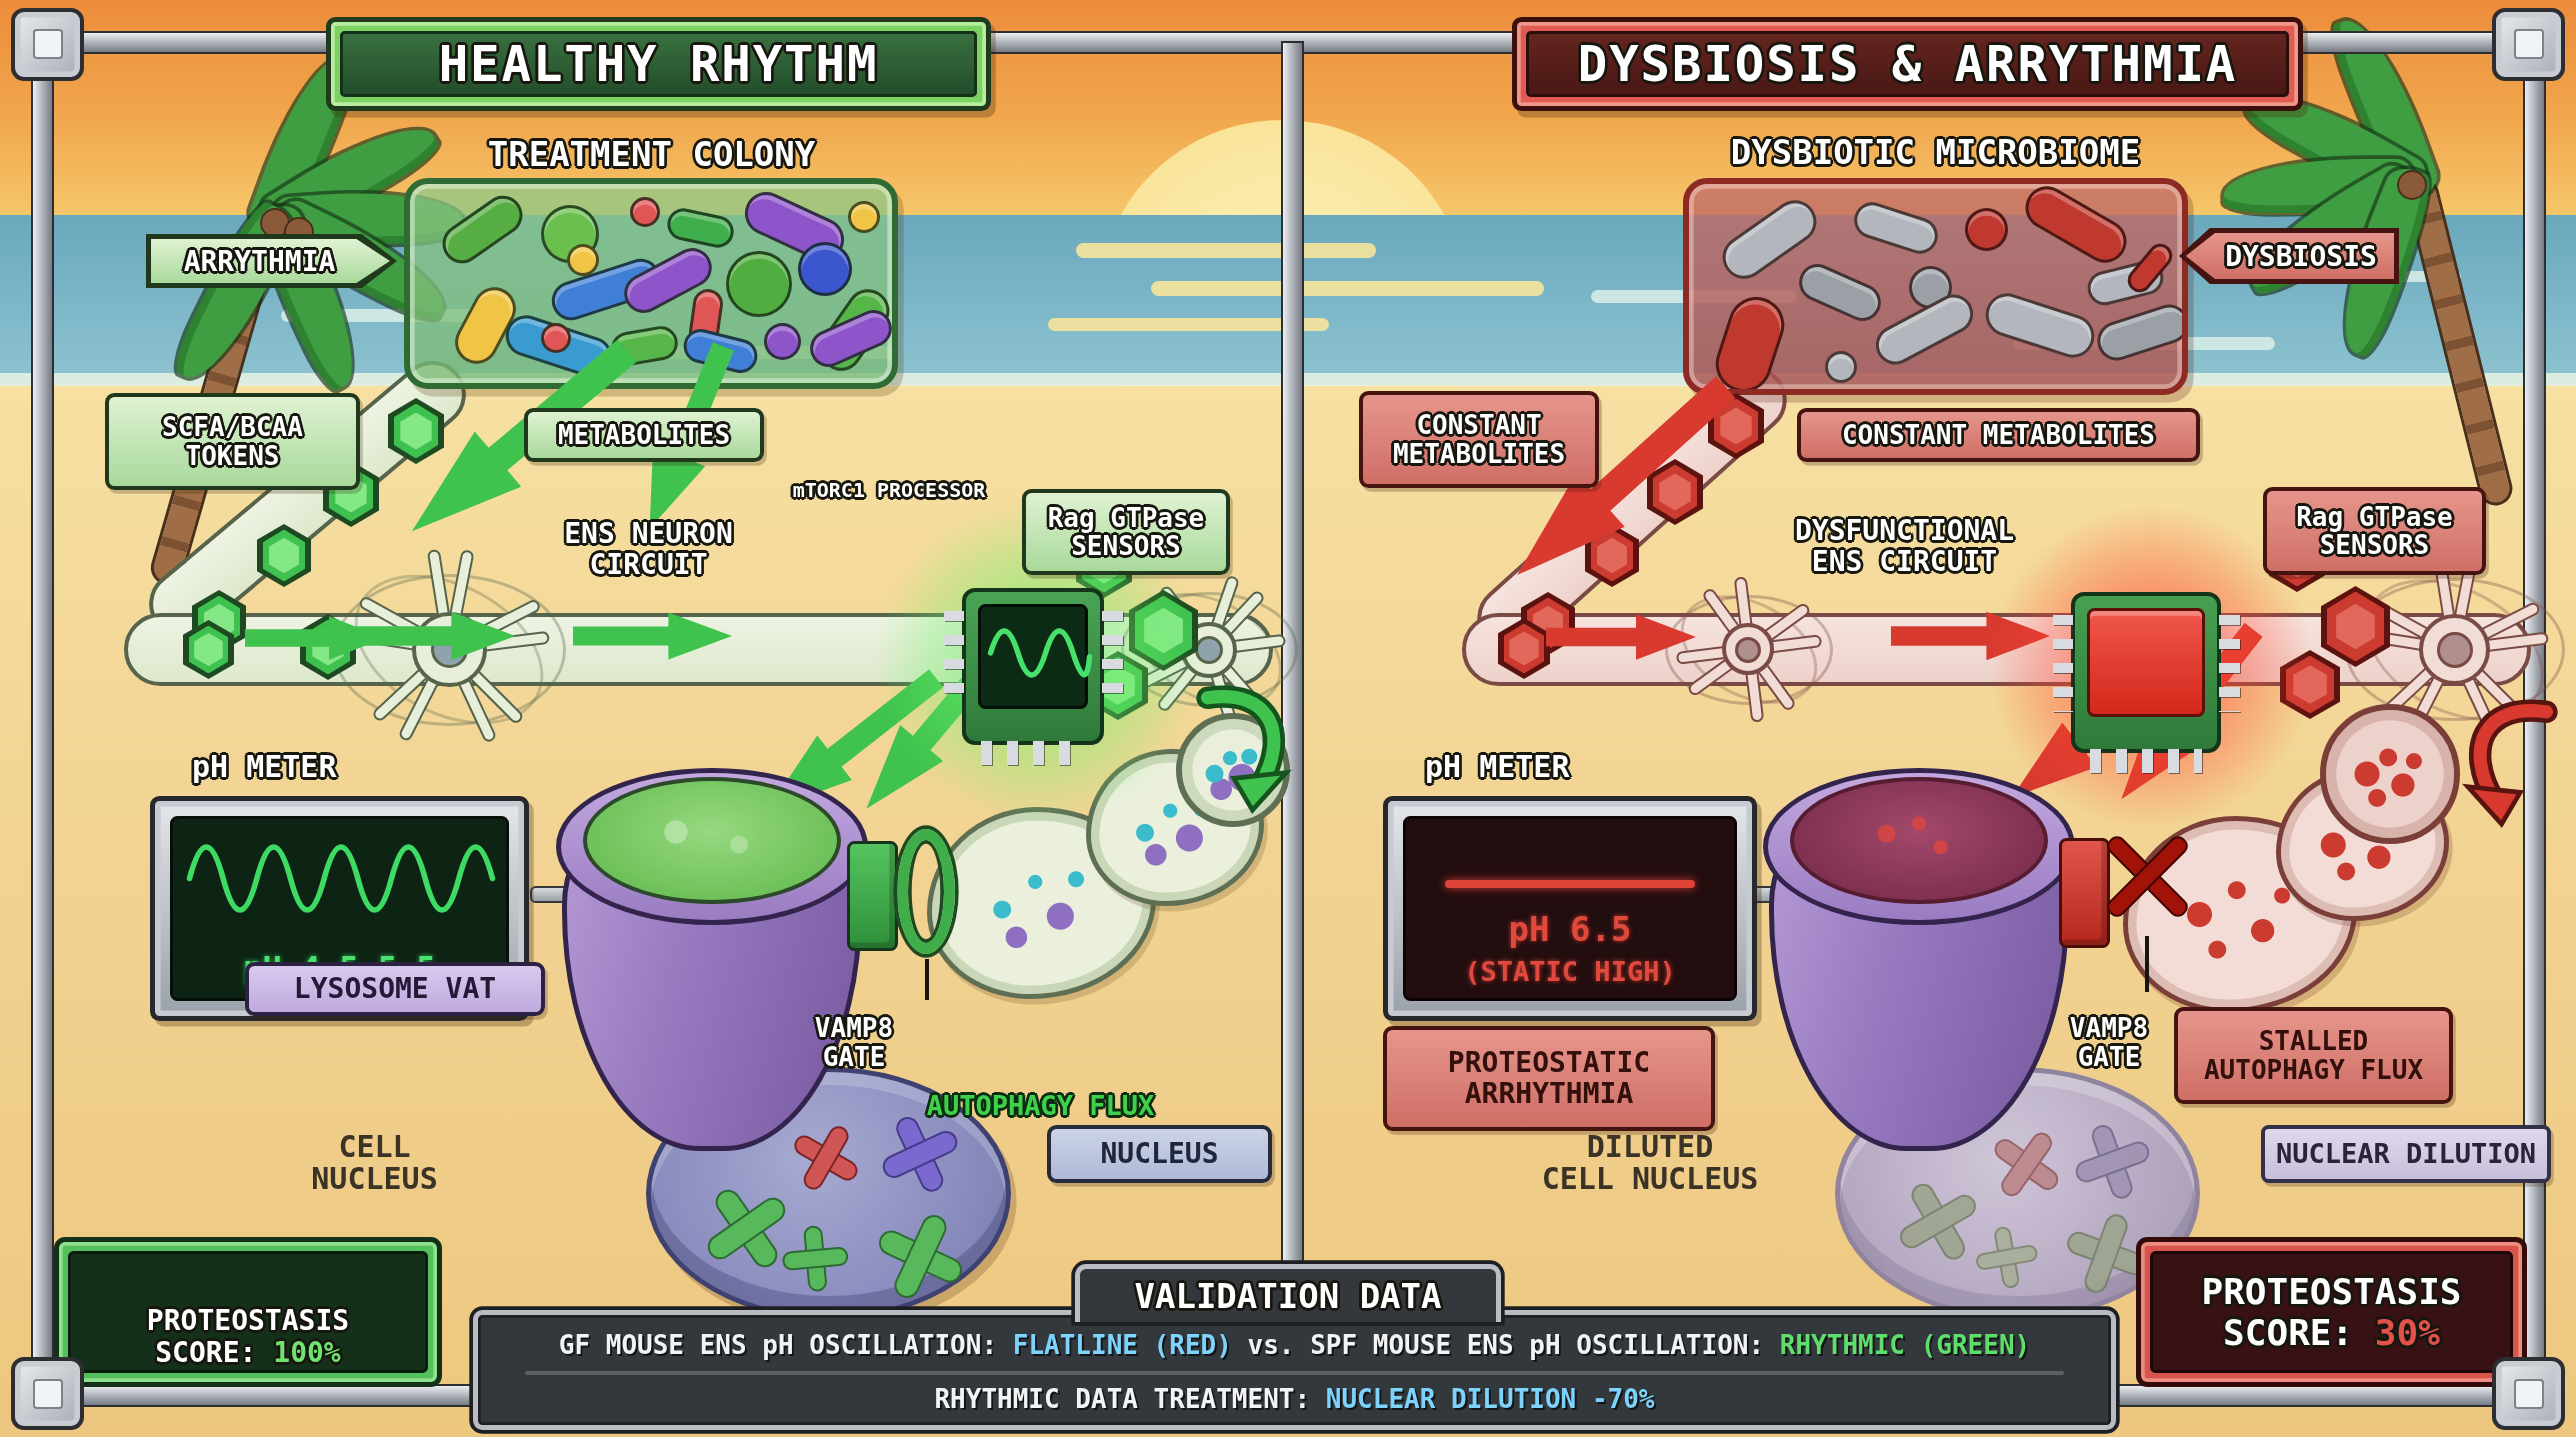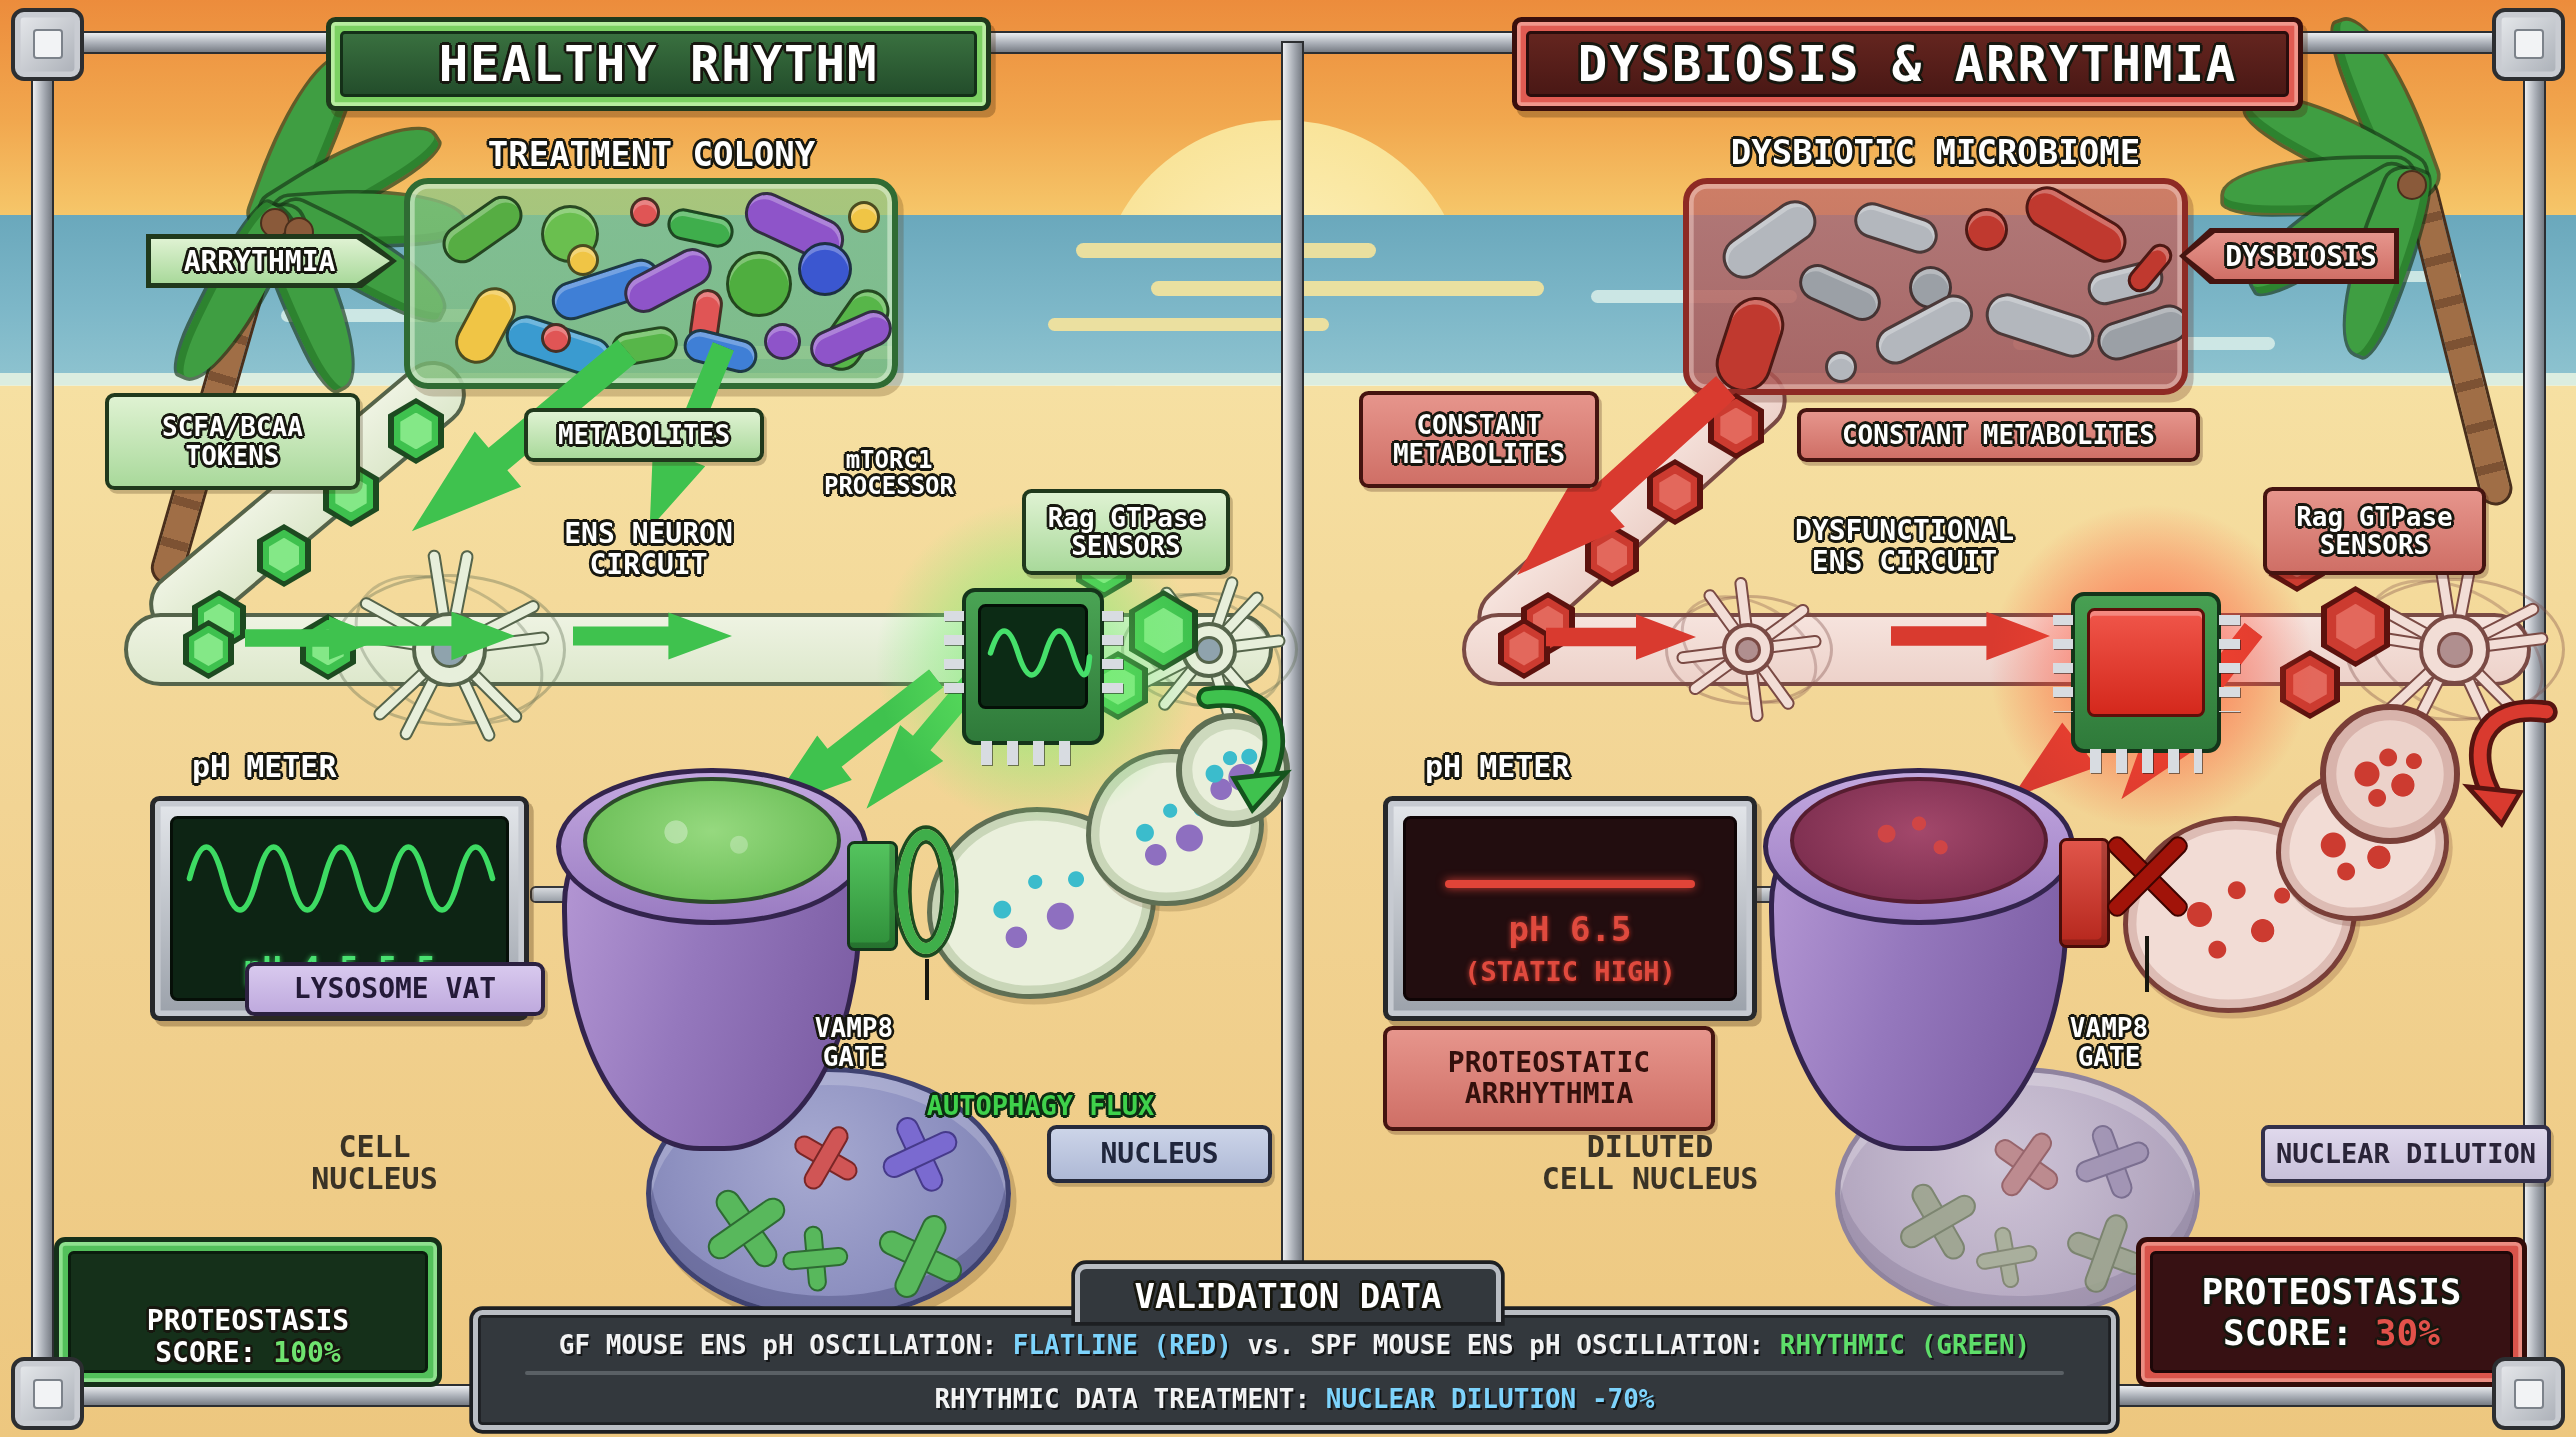--- a/index.html
+++ b/index.html
@@ -237,21 +237,21 @@
     <span class="px ow tc" style="font-size:26px;width:234px;">SCFA/BCAA TOKENS</span>
   </div>
   <div class="abs glabel tc" style="left:524px;top:408px;width:240px;height:54px;">
     <span class="px ow" style="font-size:26px;">METABOLITES</span>
   </div>
 
   <div class="abs band" style="left:157px;top:592px;width:393px;height:67px;transform:rotate(-40deg);transform-origin:left center;"></div>
   <div class="abs tube" style="left:124px;top:613px;width:1149px;height:73px;"></div>
 
   <div class="abs px ow tc" style="left:541px;top:513px;width:215px;height:73px;font-size:28px;z-index:22;">ENS NEURON CIRCUIT</div>
-  <div class="abs px ow tc" style="left:786px;top:437px;width:206px;height:73px;font-size:24px;z-index:22;">mTORC1 PROCESSOR</div>
+  <div class="abs px ow tc" style="left:786px;top:454px;width:206px;height:73px;font-size:20px;z-index:22;">mTORC1 PROCESSOR</div>
   <div class="abs glabel tc" style="left:1022px;top:489px;width:208px;height:86px;">
     <span class="px ow tc" style="font-size:26px;width:187px;">Rag GTPase SENSORS</span>
   </div>
 
   <div class="abs glow-g" style="left:869px;top:494px;width:337px;height:337px;"></div>
   <div class="abs chip good" style="left:962px;top:588px;width:142px;height:157px;">
     <div class="screen">
       <svg class="abs" style="inset:3.7px;" width="110" height="84" viewBox="0 0 120 80">
         <path d="M6 40 C16 8,26 8,36 40 S56 72,66 40 S86 8,96 40 S112 70,114 44" fill="none" stroke="#46e06b" stroke-width="6" stroke-linecap="round"></path>
       </svg>
@@ -427,20 +427,23 @@
   <div class="abs" style="left:2095px;top:824px;width:105px;height:105px;z-index:17;">
     <div class="xbar" style="transform:rotate(45deg);"></div>
     <div class="xbar" style="transform:rotate(-45deg);"></div>
   </div>
   <div class="abs connector" style="left:2145px;top:936px;width:3.7px;height:56px;"></div>
   <div class="abs px ow tc" style="left:2039px;top:998px;width:140px;height:89px;font-size:26px;z-index:22;">VAMP8 GATE</div>
 
   <div class="abs blob bad dots-r" style="left:2123px;top:816px;width:234px;height:197px;"></div>
   <div class="abs blob bad dots-r" style="left:2276px;top:769px;width:173px;height:152px;"></div>
   <div class="abs vesicle bad dots-r" style="left:2320px;top:704px;width:140px;height:140px;"></div>
+  <div class="abs rlabel tc" style="left:2174px;top:1007px;width:279px;height:97px;">
+    <span class="px tc" style="font-size:26px;width:255px;color:#33100c;">STALLED AUTOPHAGY FLUX</span>
+  </div>
 
   <div class="abs nucleus badn" style="left:1835px;top:1067px;width:365px;height:253px;">
     <div id="nucleus-right-body" class="abs" style="inset:0;">
         <div style="position: absolute; left: 56px; top: 108px; width: 84px; height: 84px; transform: rotate(15deg); opacity: 0.85;">
           <div style="position: absolute; left: 0px; top: 30px; width: 84px; height: 23.4px; background: rgb(151, 163, 140); border: 2.8px solid rgb(107, 122, 96); border-radius: 84px; transform: rotate(45deg);"></div>
           <div style="position: absolute; left: 0px; top: 30px; width: 84px; height: 23.4px; background: rgb(151, 163, 140); border: 2.8px solid rgb(107, 122, 96); border-radius: 84px; transform: rotate(-45deg);"></div>
         </div>
         <div style="position: absolute; left: 150px; top: 56px; width: 73px; height: 73px; transform: rotate(-10deg); opacity: 0.85;">
           <div style="position: absolute; left: 0px; top: 26px; width: 73px; height: 20.6px; background: rgb(185, 127, 133); border: 2.8px solid rgb(138, 80, 88); border-radius: 73px; transform: rotate(45deg);"></div>
           <div style="position: absolute; left: 0px; top: 26px; width: 73px; height: 20.6px; background: rgb(185, 127, 133); border: 2.8px solid rgb(138, 80, 88); border-radius: 73px; transform: rotate(-45deg);"></div>

